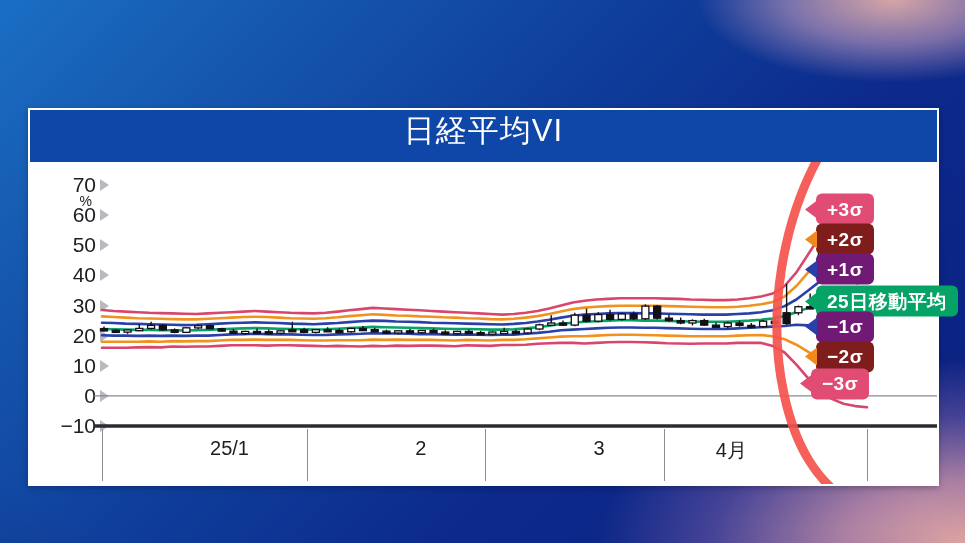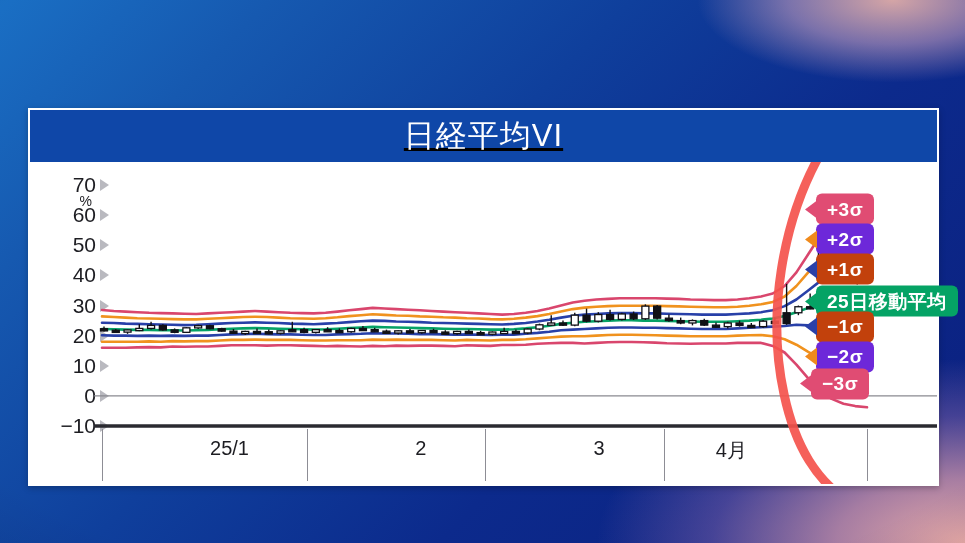--- a/index.html
+++ b/index.html
@@ -35,21 +35,21 @@
   .banner-title b{font-weight:700;}
   .banner-rule{width:225px;height:2px;margin-top:2px;
     background:linear-gradient(90deg,#2a4a9c 0%,#5d6bb4 40%,#c3cde0 75%,#dde4ef 100%);}
   .banner-sub{font-size:14.5px;color:#14151a;font-weight:700;margin-top:5px;
     letter-spacing:.3px;white-space:nowrap;}
 
   
   .card{position:absolute;left:28px;top:108px;width:911px;height:378px;
     background:#ffffff;box-shadow:0 2px 6px rgba(0,0,0,.25);}
   .card-head{position:absolute;left:2px;top:2px;width:907px;height:52px;
-    background:#0f47a8;display:flex;align-items:center;justify-content:center;text-decoration:underline;}
+    background:#0f47a8;display:flex;align-items:flex-start;justify-content:center;}
   .card-title{color:#ffffff;font-size:31px;font-weight:500;letter-spacing:1px;}
 
   .plot{position:absolute;left:2px;top:54px;width:907px;height:322px;}
 
   
   .ylab{position:absolute;right:0;transform:translateY(-50%);
     font-size:21px;color:#1d1d22;text-align:right;white-space:nowrap;}
   .yaxis{position:absolute;left:0;top:0;width:90px;height:322px;}
   .ytri{position:absolute;left:70px;transform:translateY(-50%);
     width:0;height:0;border-left:9px solid #b9b9bf;
@@ -66,22 +66,22 @@
 
   
   .callouts{position:absolute;left:0;top:0;width:907px;height:322px;}
   .callout{position:absolute;transform:translateY(-50%);
     height:31px;border-radius:6px;display:flex;align-items:center;
     padding:0 11px;color:#fff;font-size:19px;font-weight:700;
     white-space:nowrap;letter-spacing:.5px;}
   .callout .arw{position:absolute;left:-11px;top:50%;transform:translateY(-50%);
     width:0;height:0;border-top:9px solid transparent;border-bottom:9px solid transparent;}
   .c-pink{background:#e04c73;} .c-pink .arw{border-right:12px solid #e04c73;}
-  .c-orange{background:#6d28d9;} .c-orange .arw{border-right:12px solid #f08a1c;}
-  .c-blue{background:#c2410c;} .c-blue .arw{border-right:12px solid #2a40a8;}
+  .c-orange{background:#7f1d1d;} .c-orange .arw{border-right:12px solid #f08a1c;}
+  .c-blue{background:#701a75;} .c-blue .arw{border-right:12px solid #2a40a8;}
   .c-green{background:#05a365;} .c-green .arw{border-right:12px solid #05a365;}
 </style>
 </head>
 <body>
 
 <div id="stage">
   <div class="bg-base"></div>
   <div class="bg-warm2"></div>
   <div class="bg-warm"></div>
   <div class="bg-vig"></div>

